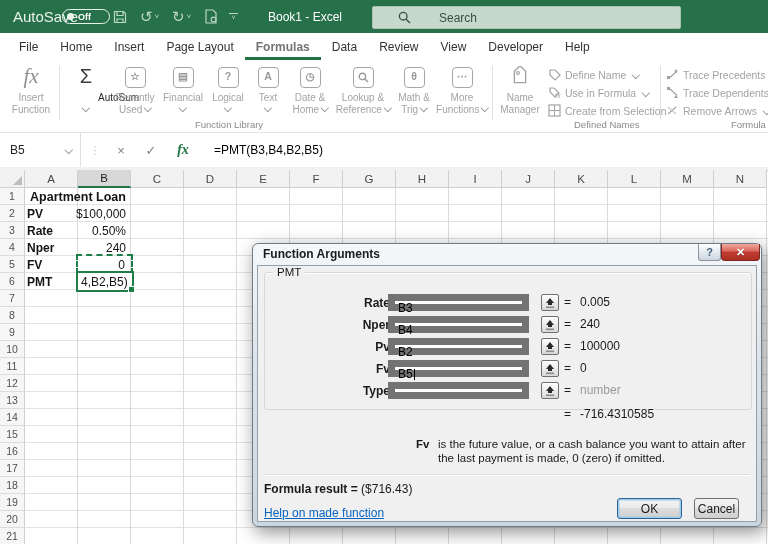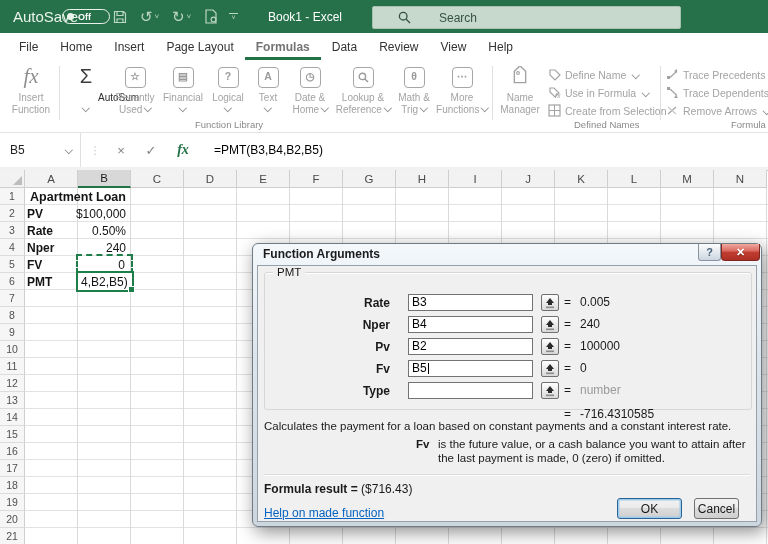--- a/index.html
+++ b/index.html
@@ -83,21 +83,21 @@
     border-radius:0 0 4px 4px;background:linear-gradient(#f0a8a0,#d8675e 45%,#c23d31 50%,#ad2f24);color:#fff;
     font-size:11px;font-weight:bold;display:flex;align-items:center;justify-content:center;cursor:default;
     text-shadow:0 1px 1px rgba(0,0,0,.4);}
   .dlg-panel{position:absolute;left:4px;top:21px;width:500px;height:257px;background:#f0f0f0;
     border:1px solid #96a0aa;box-sizing:border-box;}
   .gbox{position:absolute;left:6px;top:6px;width:486px;height:136px;border:1px solid #d7d7d7;border-radius:3px;
     box-shadow:0 1px 0 #fff inset;}
   .gbox-label{position:absolute;left:8px;top:-7px;background:#f0f0f0;padding:0 4px;font-size:11.5px;color:#1a1a1a;}
   .arg-row{position:absolute;left:0;height:18px;}
   .arg-name{position:absolute;left:0;top:0;width:132px;text-align:right;font-weight:bold;color:#1a1a1a;font-size:12px;line-height:18px;}
-  .arg-input{position:absolute;left:150px;top:0;width:125px;height:17px;background:#fff;border:1px solid #737373;
+  .arg-input{position:absolute;left:130px;top:0;width:141px;height:17px;background:#fff;border:7px solid #737373;
     box-sizing:border-box;font-size:12px;color:#000;padding-left:3px;line-height:15px;}
   .caret-bar{display:inline-block;width:1px;height:11px;background:#000;vertical-align:-2px;margin-left:1px;}
   .collapse-btn{position:absolute;left:283px;top:0;width:18px;height:17px;border:1px solid #707070;border-radius:2px;
     background:linear-gradient(#fefefe,#d9d9d9);box-sizing:border-box;display:flex;align-items:center;justify-content:center;cursor:default;}
   .arg-eq{position:absolute;left:306px;top:0;line-height:17px;color:#1a1a1a;}
   .arg-res{position:absolute;left:322px;top:0;line-height:17px;color:#1a1a1a;}
   .arg-res.muted{color:#9a9a9a;}
   .overall{position:absolute;left:0;top:140px;width:100%;height:16px;}
   .dlg-desc{position:absolute;left:6px;top:154px;right:6px;font-size:11.5px;color:#1a1a1a;}
   .arg-help{position:absolute;left:158px;top:172px;width:340px;display:flex;font-size:11.5px;color:#1a1a1a;}
@@ -160,20 +160,21 @@
 
   <div class="tabs">
     <div class="tab">File</div>
     <div class="tab">Home</div>
     <div class="tab">Insert</div>
     <div class="tab">Page Layout</div>
     <div class="tab active">Formulas</div>
     <div class="tab">Data</div>
     <div class="tab">Review</div>
     <div class="tab">View</div>
+    <div class="tab">Developer</div>
     <div class="tab">Help</div>
   </div>
 
   <div class="ribbon">
 
     <div class="bigbtn" style="left:6px;width:50px">
       <div class="ic">
           <span class="fx-glyph">fx</span>
         </div>
       <div>Insert</div>
@@ -470,21 +471,20 @@
           </div>
         <div class="arg-eq">=</div>
         <div class="arg-res muted">number</div>
       </div>
 
       <div class="overall">
         <div class="arg-eq">=</div>
         <div class="arg-res">-716.4310585</div>
       </div>
 
-      <div class="dlg-desc">Calculates the payment for a loan based on constant payments and a constant interest rate.</div>
 
       <div class="arg-help">
         <span class="term">Fv</span>
         <span class="txt">is the future value, or a cash balance you want to attain after the last payment is made, 0 (zero) if omitted.</span>
       </div>
 
       <div class="dlg-sep"></div>
 
       <div class="fres">
         <span class="lab">Formula result = </span>

